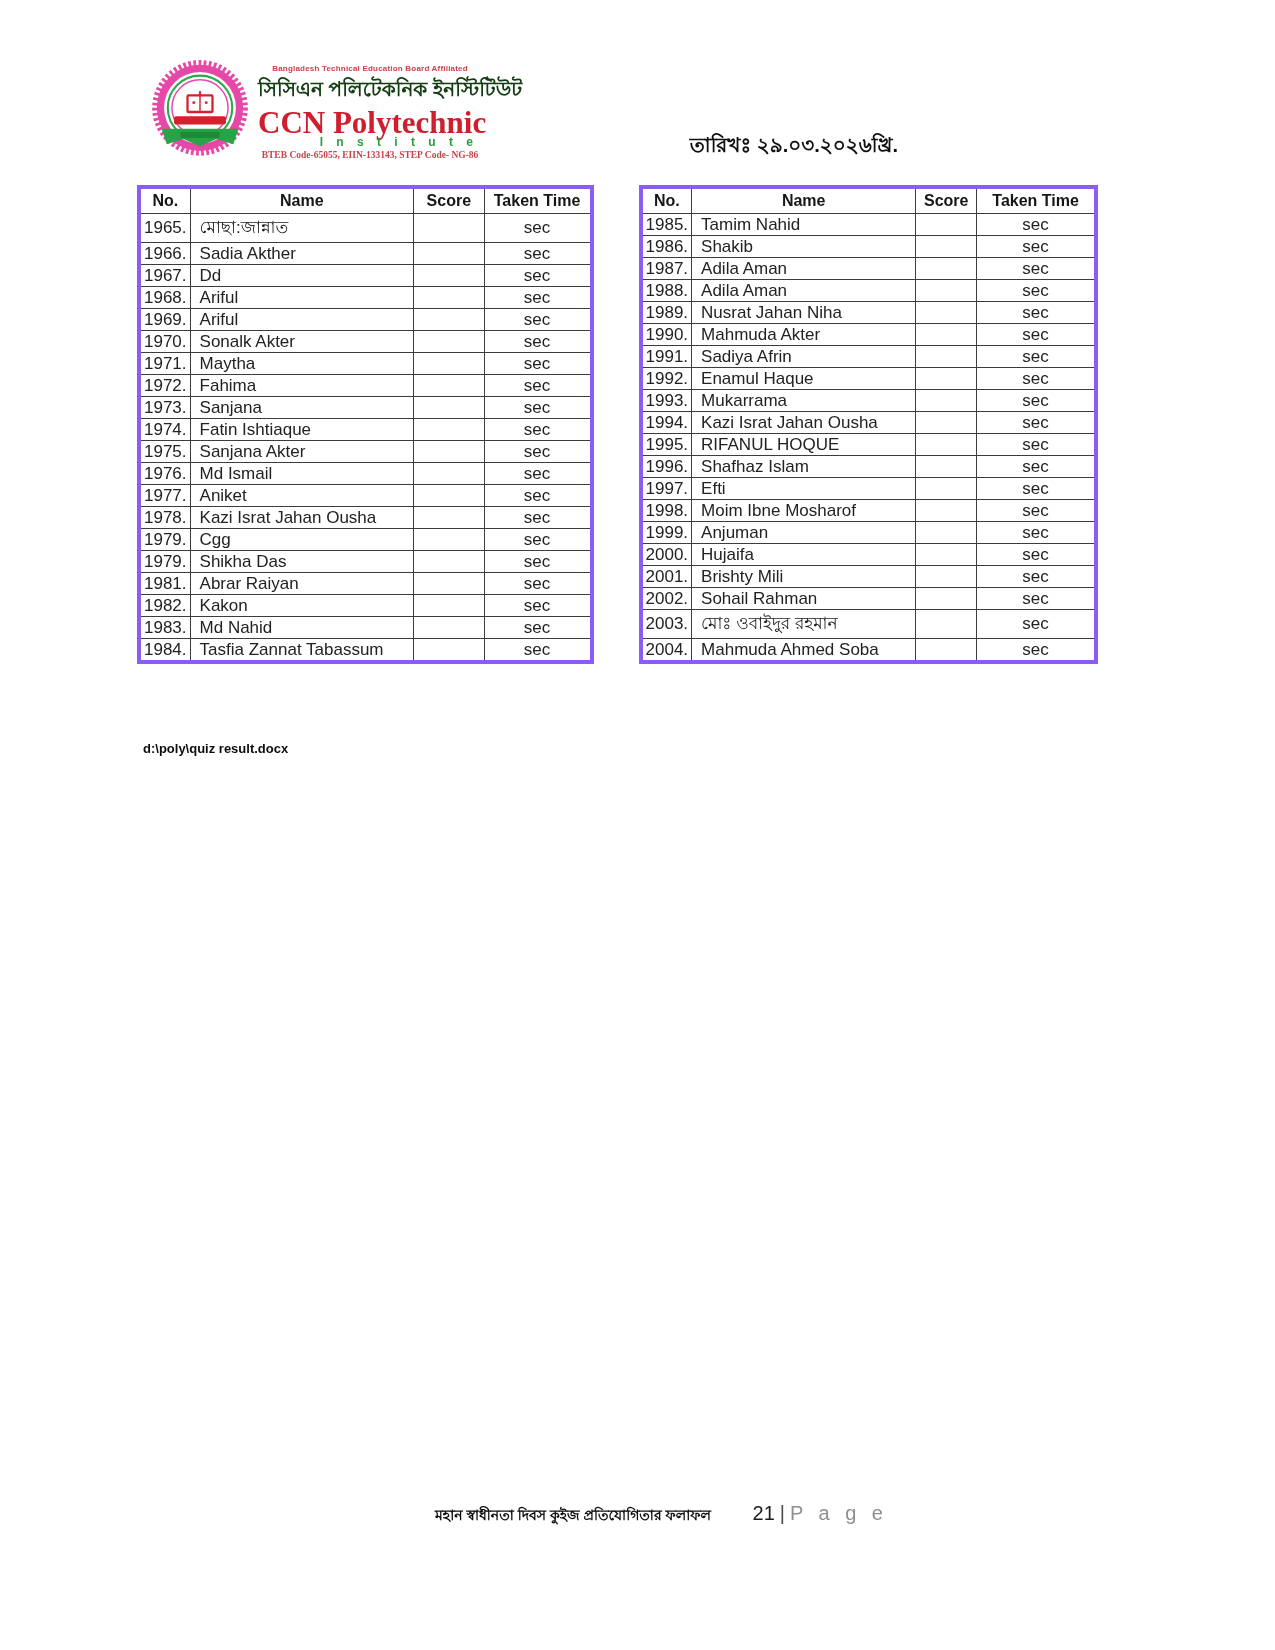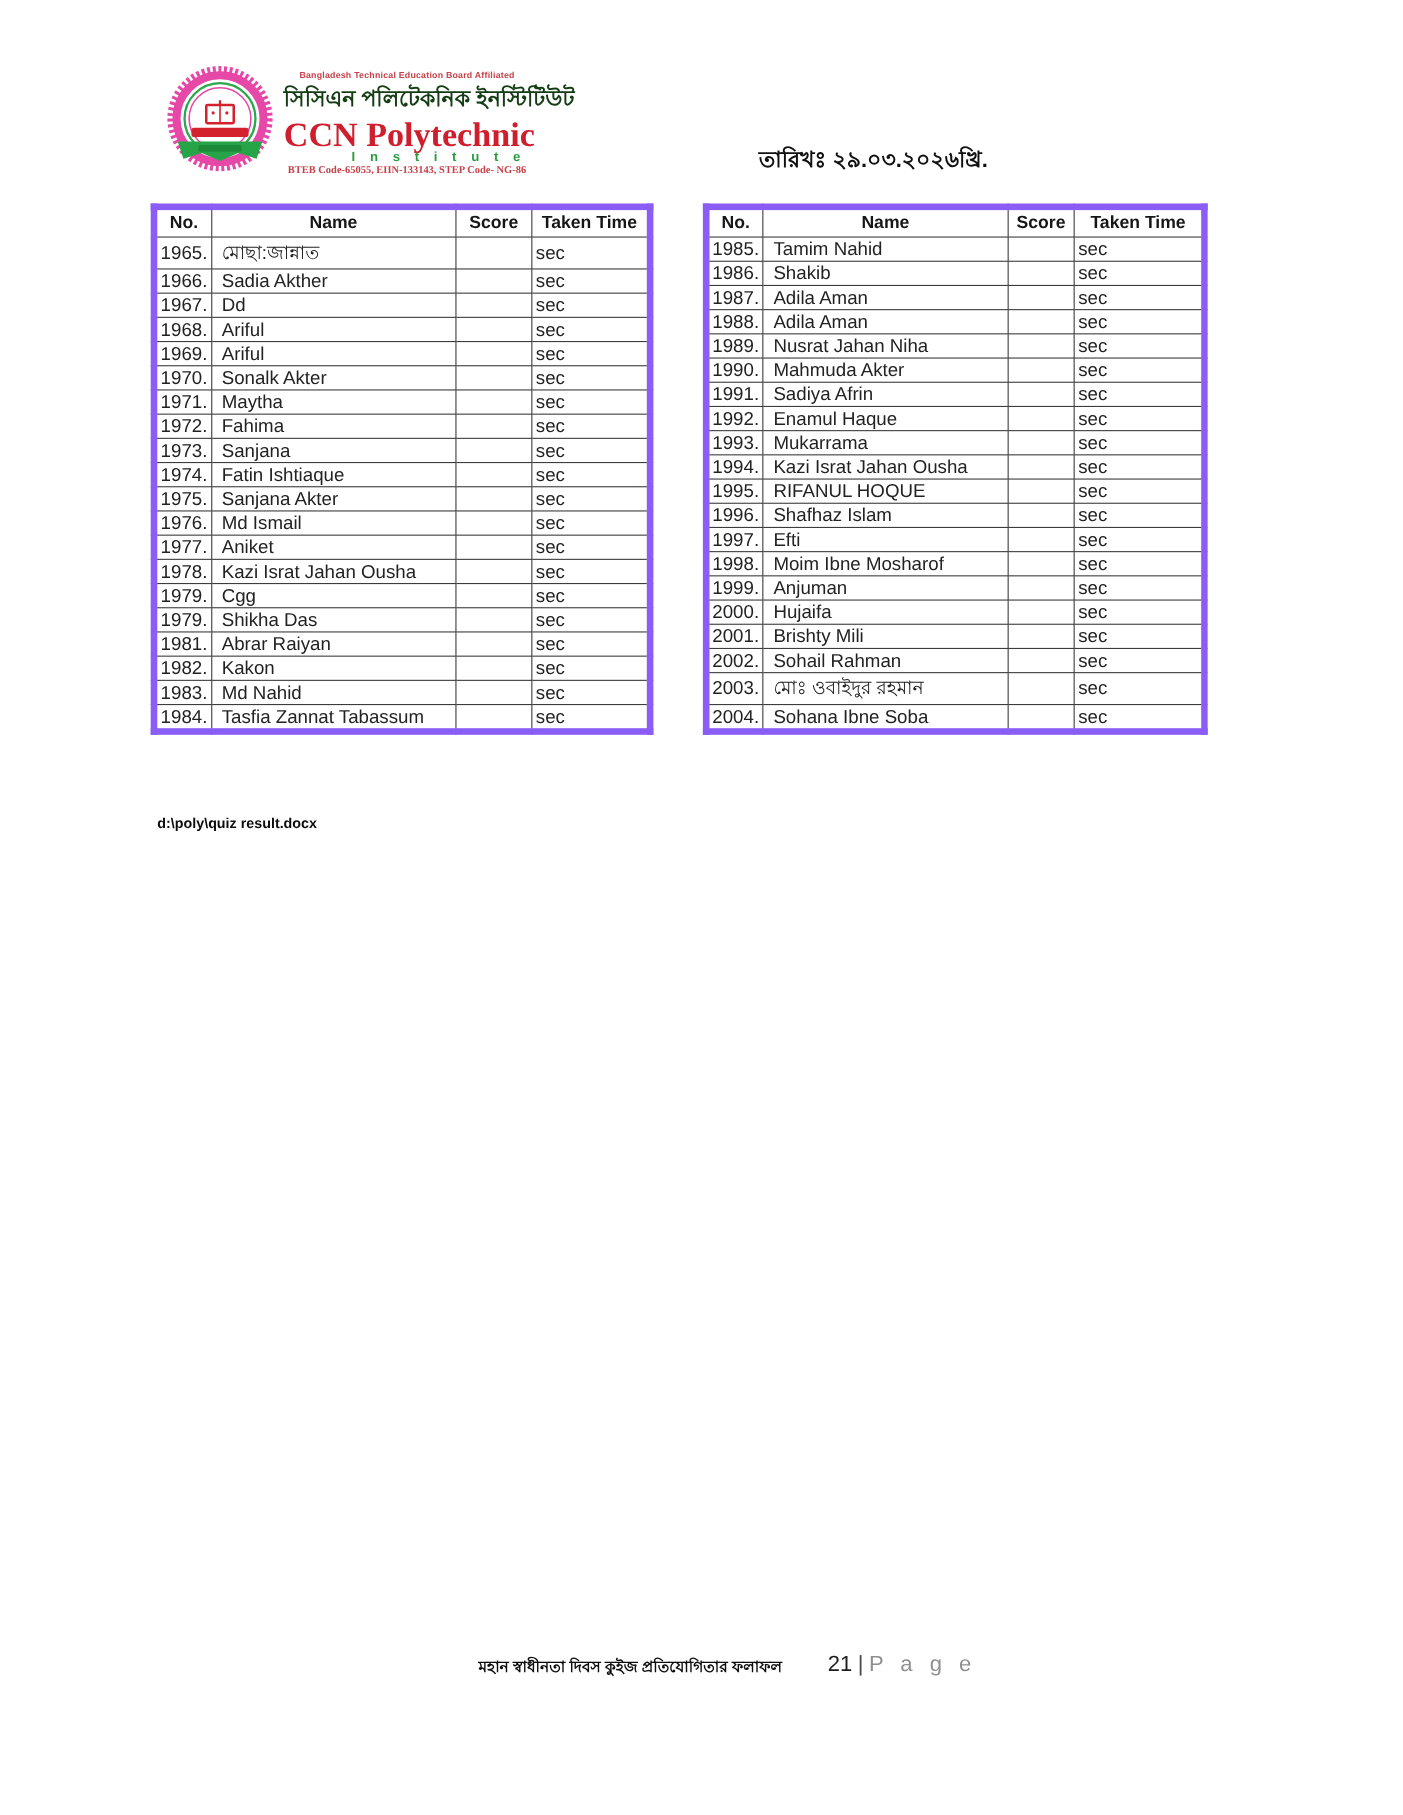--- a/index.html
+++ b/index.html
@@ -15,28 +15,28 @@
   .affiliation { font-size:8px; font-weight:bold; color:#c8424a; letter-spacing:.2px; white-space:nowrap; }
   .inst-bn { font-size:20px; font-weight:bold; color:#143d14; margin-top:1px; white-space:nowrap; }
   .inst-en { font-family:"Liberation Serif", serif; font-size:31px; line-height:31px; font-weight:bold; color:#cf1f2e; white-space:nowrap; }
   .inst-sub { font-size:12px; font-weight:bold; color:#2a9d3f; letter-spacing:5px; text-align:right; margin-top:-3px; padding-right:4px; }
   .codes { font-size:9.5px; font-weight:bold; color:#c8424a; margin-top:1px; white-space:nowrap;font-family:Liberation Serif, serif; }
 
   .date-line { position:absolute; top:130px; right:200px; font-size:20px; font-weight:bold; color:#101010; }
 
   
   .tables { position:absolute; top:185px; left:137px; display:flex; gap:45px; }
-  table.results { border-collapse:collapse; table-layout:fixed; border:6px solid #8b5cf6; }
+  table.results { border-collapse:collapse; table-layout:fixed; border:4px solid #8b5cf6; }
   .results th, .results td { border:1px solid #3c3c3c; overflow:hidden; white-space:nowrap; }
   .results th { font-size:16px; font-weight:bold; text-align:center; height:24px; padding:0 3px; color:#161616; }
   .results td { font-size:17px; height:21px; padding:0 3px; color:#222; }
   td.c-no   { text-align:left; padding-right:3px; }
   td.c-name { text-align:left;  padding-left:9px; }
   td.c-score{ text-align:center; }
-  td.c-taken{ }
+  td.c-taken{ text-align:center; }
 
   
   .filepath { position:absolute; top:741px; left:143px; font-size:13px; font-weight:bold; color:#0d0d0d; }
   .footer-title { position:absolute; top:1504px; left:435px; font-size:14px; font-weight:bold; color:#0d0d0d; }
   .page-num { position:absolute; top:1502px; right:210px; font-size:20px; color:#1c1c1c; }
   .page-num .sep  { color:#4a4a4a; margin:0 5px; }
   .page-num .word { color:#8f8f8f; letter-spacing:5px; }
 </style>
 </head>
 <body>
@@ -335,21 +335,21 @@
             <td class="c-taken">sec</td>
           </tr>
           <tr>
             <td class="c-no">2003.</td>
             <td class="c-name">মোঃ ওবাইদুর রহমান</td>
             <td class="c-score"></td>
             <td class="c-taken">sec</td>
           </tr>
           <tr>
             <td class="c-no">2004.</td>
-            <td class="c-name">Sohana Ibne Soba</td>
+            <td class="c-name">Mahmuda Ahmed Soba</td>
             <td class="c-score"></td>
             <td class="c-taken">sec</td>
           </tr>
         </tbody>
     </table>
 
   </div>
 
   <div class="filepath">d:\poly\quiz result.docx</div>
 

